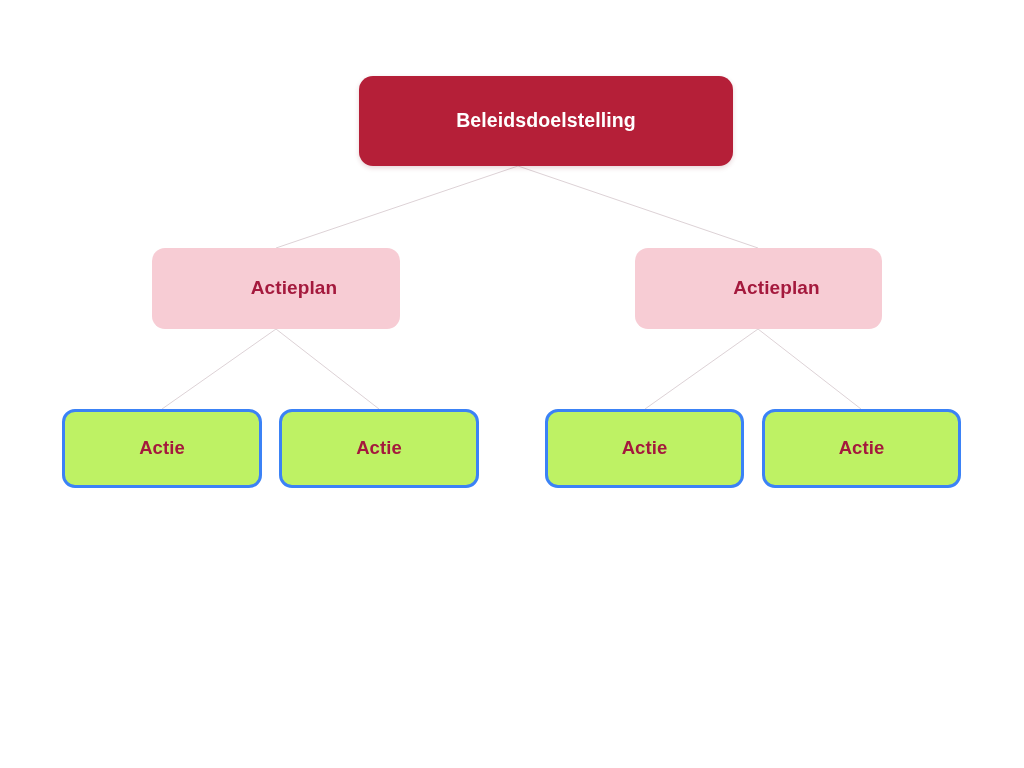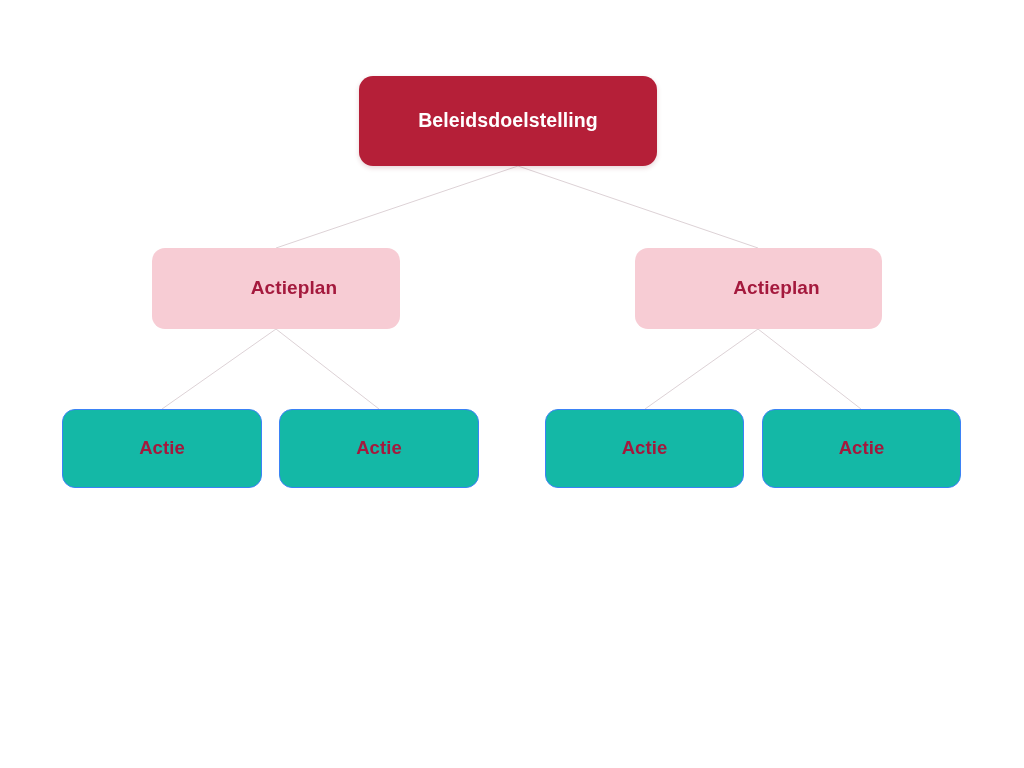--- a/index.html
+++ b/index.html
@@ -69,22 +69,22 @@
   }
   .node.level-plan .node-label {
     color: #a4193d;
     font-size: 19px;
     font-weight: bold;
     margin-left: 36px;
   }
 
   
   .node.level-action {
-    background: #14b8a6;
-    border: 1px solid #3b82f6;
+    background: #bef264;
+    border: 3px solid #3b82f6;
     border-radius: 13px;
     align-items: center;
   }
   .node.level-action .node-label {
     color: #a4193d;
     font-size: 18.5px;
     font-weight: bold;
   }
 </style>
 </head>
@@ -97,21 +97,21 @@
         <line x1="518" y1="166" x2="276" y2="248" stroke="#ddd2d6" stroke-width="1"></line>
         <line x1="518" y1="166" x2="758" y2="248" stroke="#ddd2d6" stroke-width="1"></line>
         <line x1="276" y1="329" x2="162" y2="409" stroke="#ddd2d6" stroke-width="1"></line>
         <line x1="276" y1="329" x2="379" y2="409" stroke="#ddd2d6" stroke-width="1"></line>
         <line x1="758" y1="329" x2="645" y2="409" stroke="#ddd2d6" stroke-width="1"></line>
         <line x1="758" y1="329" x2="861" y2="409" stroke="#ddd2d6" stroke-width="1"></line>
       </g>
   </svg>
 
   <div id="node-layer">
-      <div class="node level-root" style="left: 359px; top: 76px; width: 298px; height: 90px;">
+      <div class="node level-root" style="left: 359px; top: 76px; width: 374px; height: 90px;">
         <span class="node-label">Beleidsdoelstelling</span>
       </div>
       <div class="node level-plan" style="left: 152px; top: 248px; width: 248px; height: 81px;">
         <span class="node-label">Actieplan</span>
       </div>
       <div class="node level-plan" style="left: 635px; top: 248px; width: 247px; height: 81px;">
         <span class="node-label">Actieplan</span>
       </div>
       <div class="node level-action" style="left: 62px; top: 409px; width: 200px; height: 79px;">
         <span class="node-label">Actie</span>

